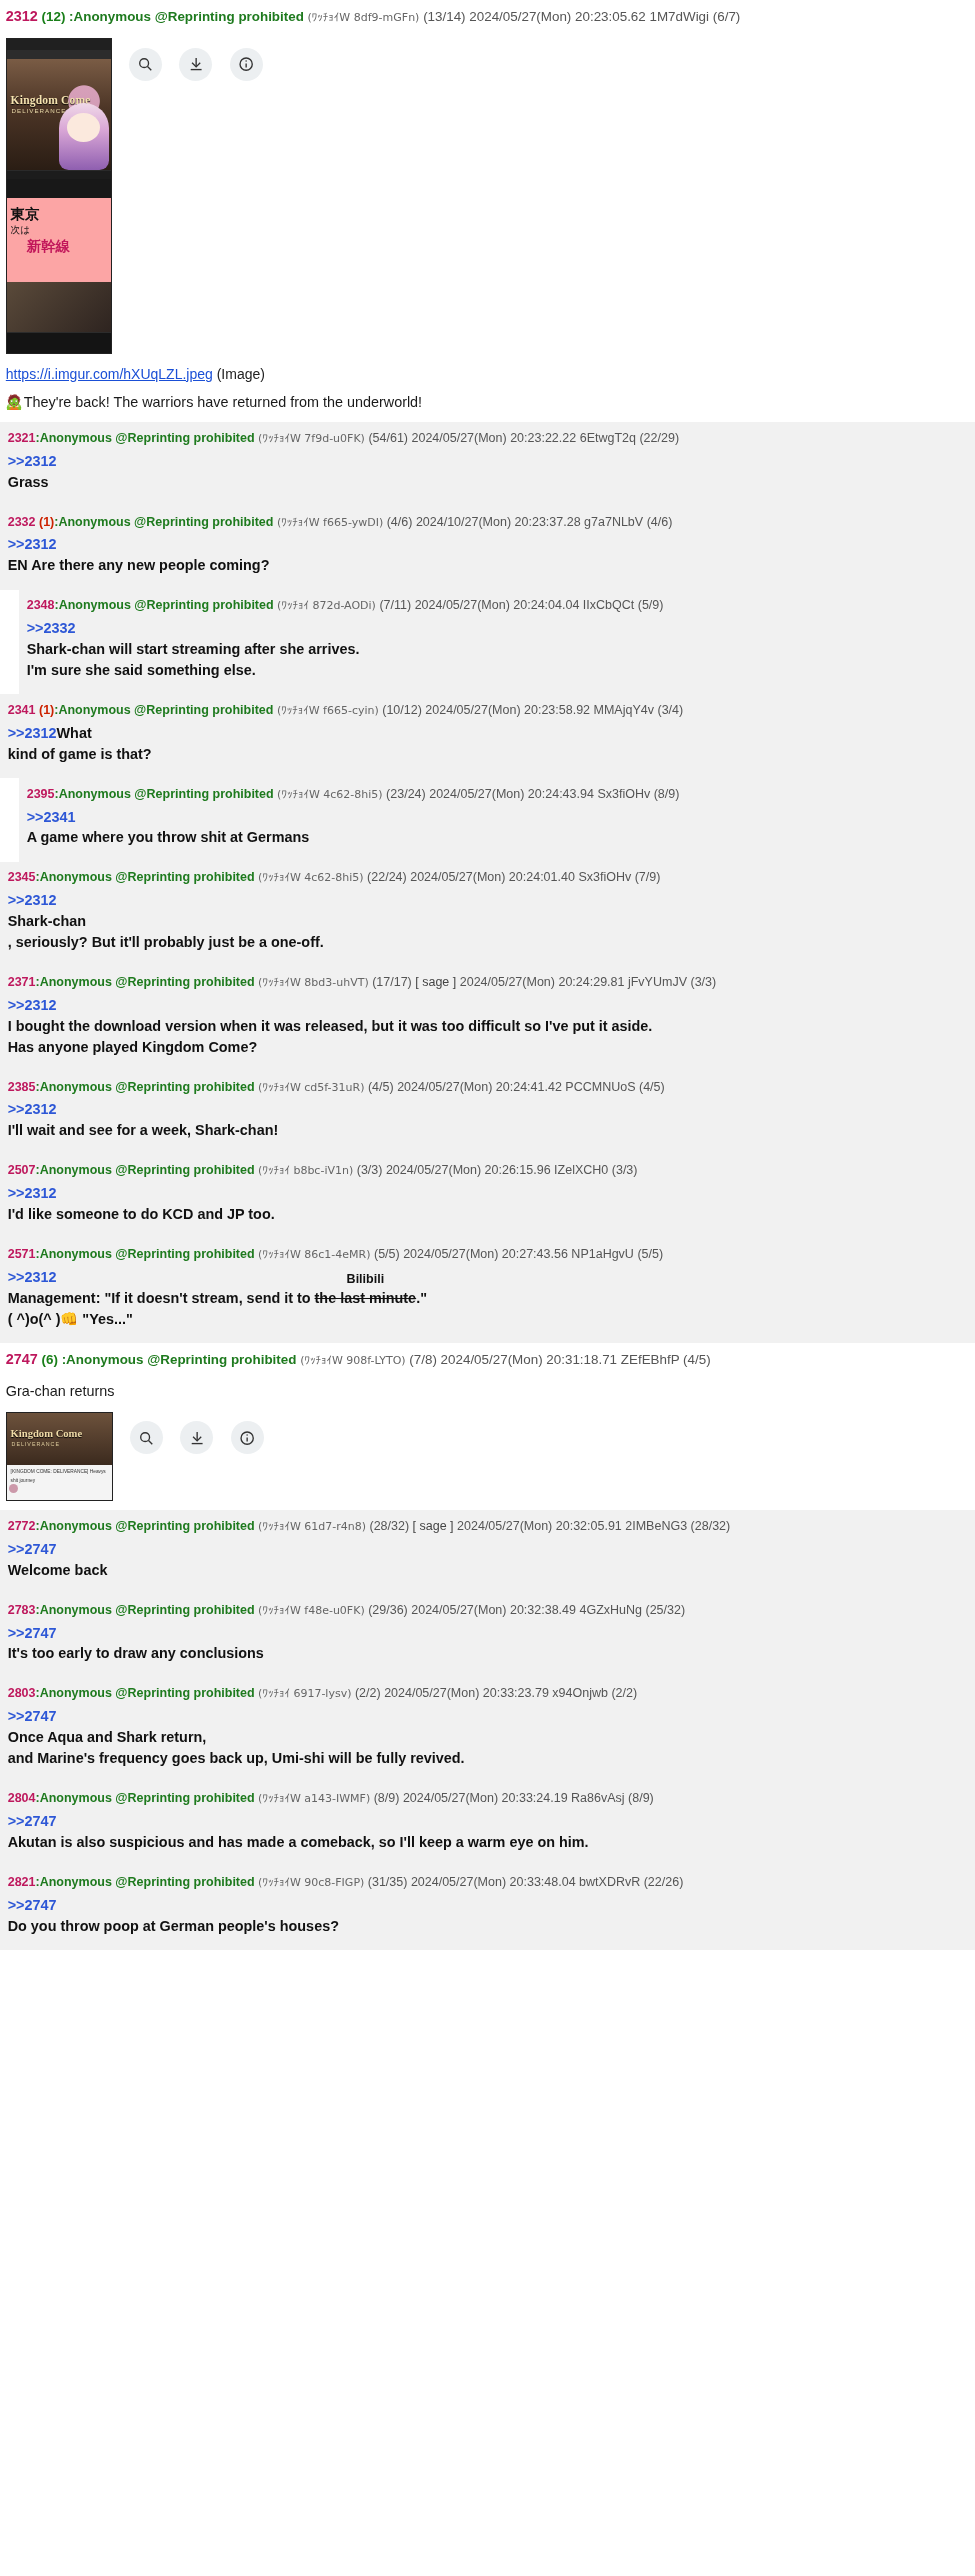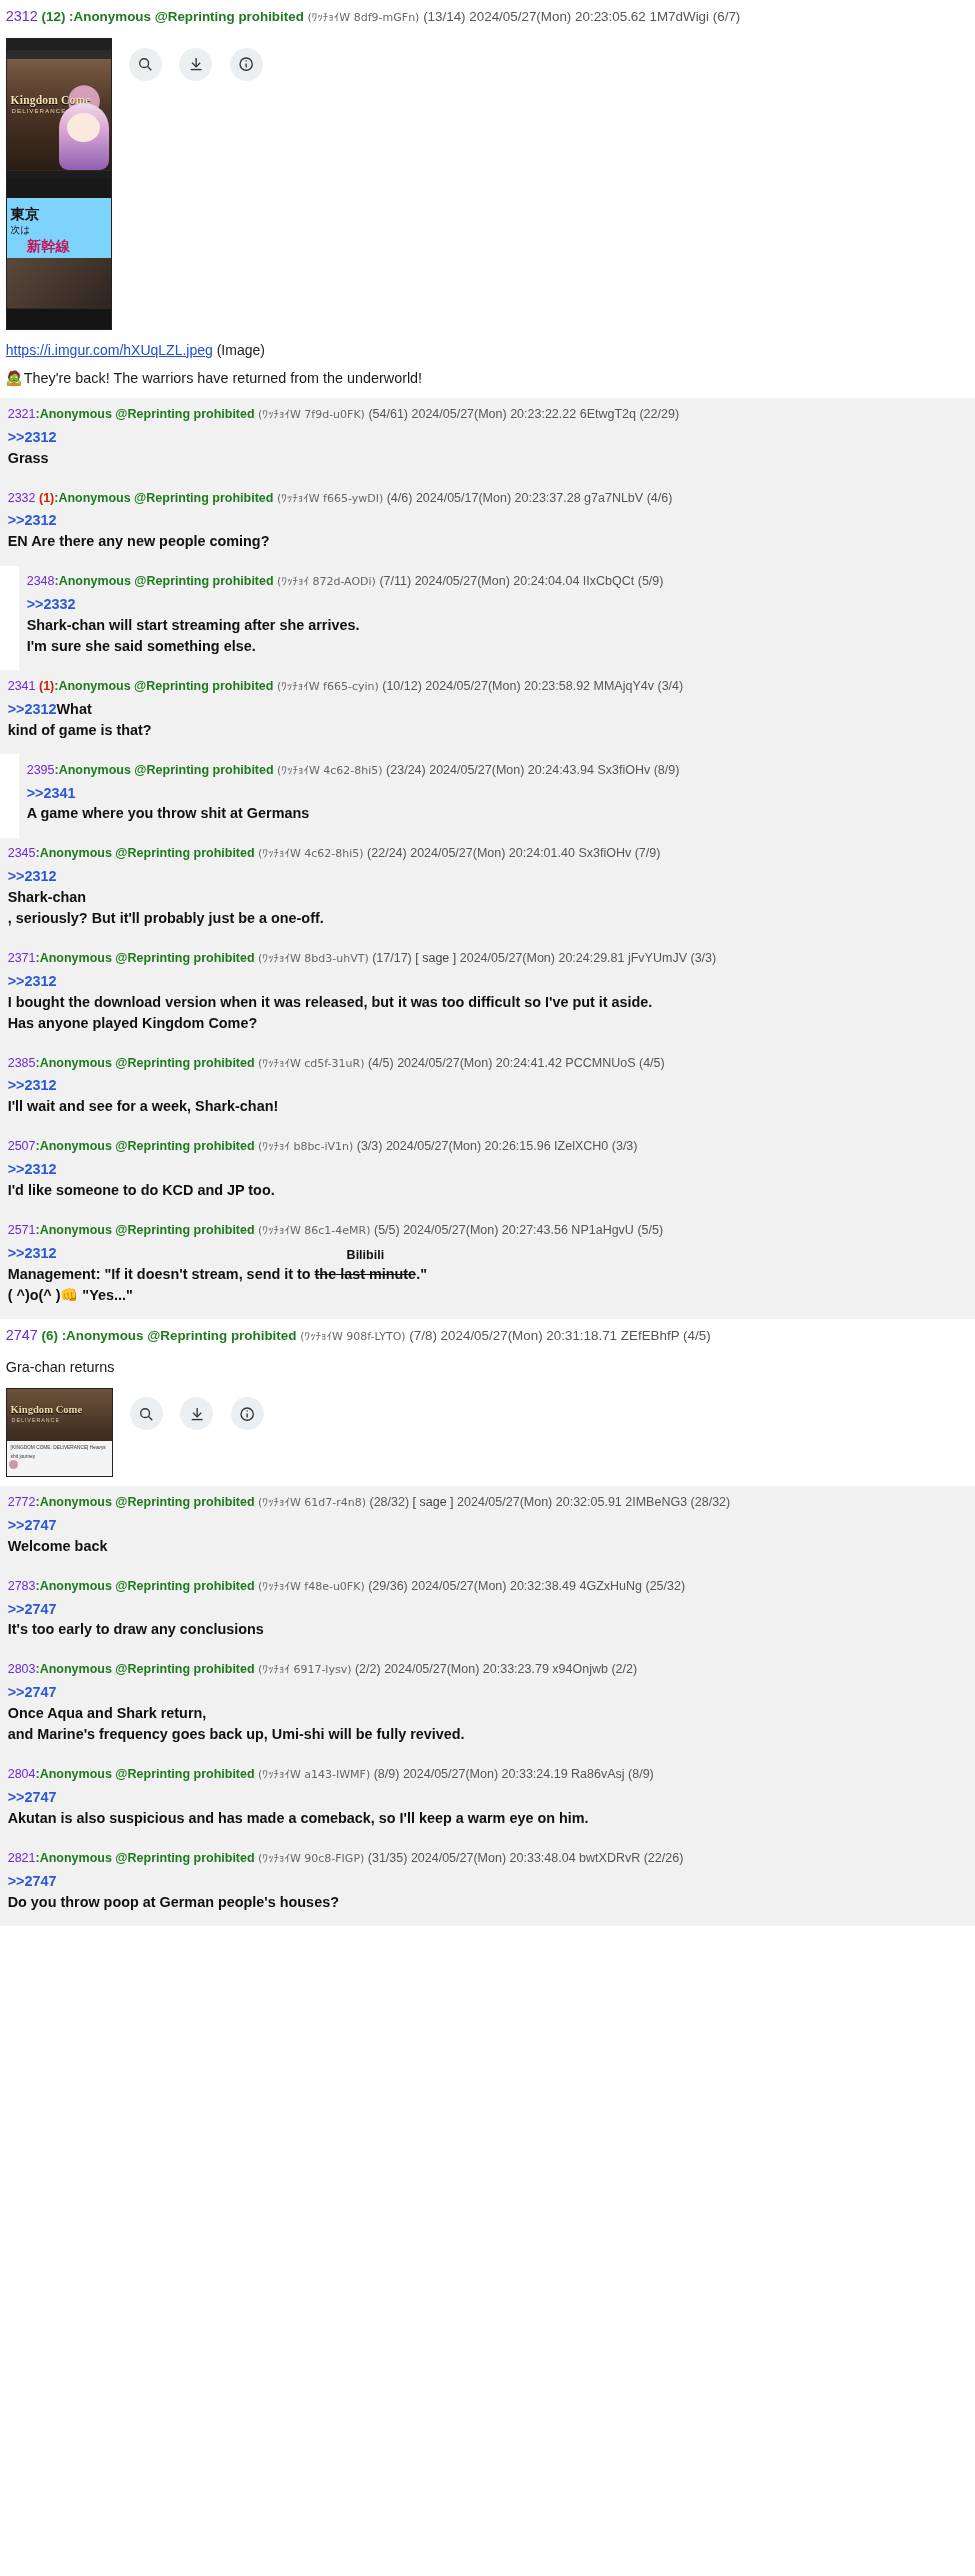--- a/index.html
+++ b/index.html
@@ -19,21 +19,21 @@
 
   
   .post { position: relative; }
   .post-hdr {
     font-size: 12.5px;
     color: #333;
     padding: 2.9px 0 1.9px 0;
     white-space: nowrap;
     overflow: hidden;
   }
-  .num { color: #6d28d9; font-weight: normal; }
+  .num { color: #be185d; font-weight: bold; }
   .num.big { font-size: 14.4px; }
   .cnt { color: #1a7f1a; font-weight: bold; }
   .cnt-red { color: #cc2200; font-weight: bold; }
   .anon { color: #1e7a1e; font-weight: bold; }
   .meta { color: #555; }
   .mono { font-family: "DejaVu Sans", sans-serif; font-size: 11px; color: #666; }
   .sage { color: #444; }
   .idtail { color: #555; }
 
   .body {
@@ -87,21 +87,21 @@
     background: linear-gradient(180deg,#f0d9e8 0%, #d9a6d6 40%, #8f5fb0 100%);
     border-radius: 25px 25px 9.6px 9.6px;
   }
   .ph-girl:after {
     content: ""; position: absolute; left: 7.7px; top: 9.6px; width: 33px; height: 29px;
     background: #fbe9dd; border-radius: 50%;
   }
   .ph-line { height: 8.6px; background: #1c1c1c; border-top: 1px solid #2a2a2a; }
   .ph-text { height: 19px; background: #181818; }
   .ph-white {
-    height: 60px; background: #7dd3fc; position: relative;
+    height: 84px; background: #fca5a5; position: relative;
   }
   .ph-white .jp {
     position: absolute; left: 3.8px; top: 5.8px; color: #111; font-size: 14.4px; font-weight: bold;
     font-family: "DejaVu Sans", sans-serif;
   }
   .ph-white .jp2 {
     position: absolute; left: 3.8px; top: 25px; color: #111; font-size: 9.6px;
     font-family: "DejaVu Sans", sans-serif;
   }
   .ph-white .jp3 {
@@ -239,21 +239,21 @@
         <div>Grass</div>
       </div>
     </div>
 
     <div class="block shaded lvl0">
       <div class="post-hdr">
         <span class="num">2332</span>
         <span class="cnt-red">(1)</span><span class="anon">:Anonymous @Reprinting prohibited</span>
         <span class="mono">(ﾜｯﾁｮｲW f665-ywDI)</span>
         <span class="meta">(4/6)</span>
-        <span class="meta">2024/05/17(Mon) 20:23:37.28</span>
+        <span class="meta">2024/10/27(Mon) 20:23:37.28</span>
         <span class="idtail">g7a7NLbV</span>
         <span class="meta">(4/6)</span>
       </div>
       <div class="body">
         <div class="ref-line">&gt;&gt;2312</div>
         <div>EN Are there any new people coming?</div>
       </div>
     </div>
 
     <div class="block shaded lvl1">

